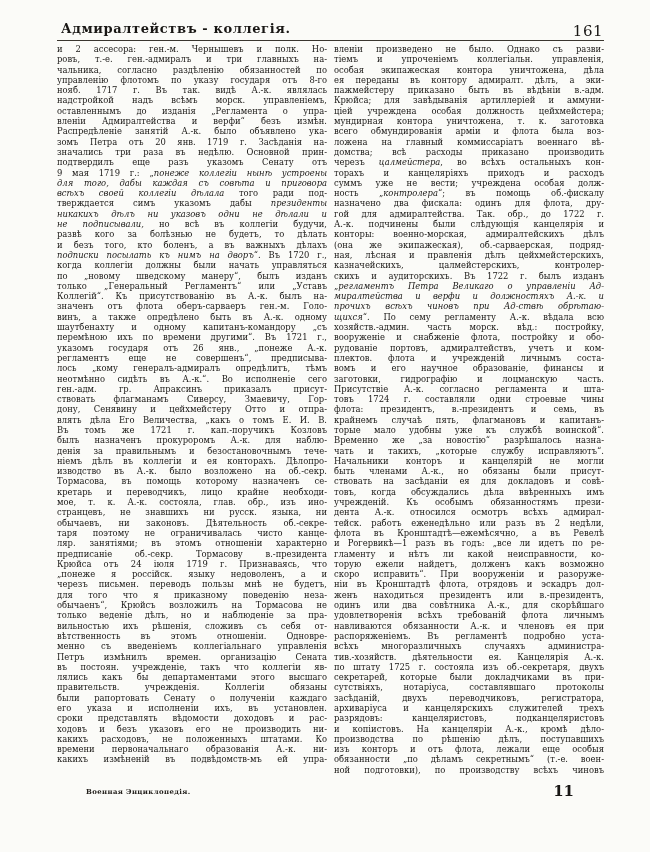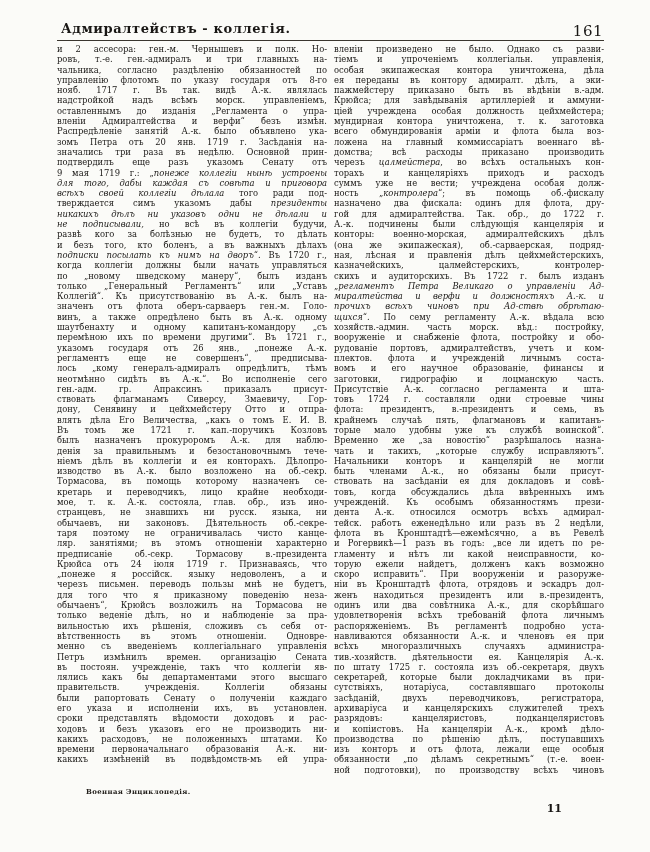--- a/index.html
+++ b/index.html
@@ -9,21 +9,21 @@
   .runhead .title{position:absolute;left:4px;right:0;text-align:left;font-weight:bold;font-size:13px;letter-spacing:.6px;}
   .runhead .pagenum{position:absolute;right:1px;top:1px;font-size:15px;letter-spacing:.5px;}
   .headrule{position:absolute;top:40px;left:57px;width:547px;height:1px;background:#3a362f;}
   .cols{position:absolute;top:44px;left:57px;width:547px;display:flex;gap:7px;}
   .col{width:270px;}
   .tl{font-size:8.4px;line-height:10.3px;height:10.3px;overflow:hidden;text-align:justify;text-align-last:justify;white-space:nowrap;letter-spacing:0;word-spacing:.2px;}
   .tl i{}
   
   .tl{white-space:normal;}
   .footer-imprint{position:absolute;left:86px;top:788px;font-size:6.9px;font-weight:bold;letter-spacing:.4px;color:#24211d;}
-  .plate-num{position:absolute;left:532px;top:782px;width:30px;text-align:right;font-size:11px;font-weight:bold;margin-top:20px;}
+  .plate-num{position:absolute;left:544px;top:782px;width:30px;text-align:right;font-size:15px;font-weight:bold;}
 </style>
 </head>
 <body>
 
 <div class="page">
 
   <div class="runhead">
     <div class="title">Адмиралтействъ - коллегія.</div>
     <div class="pagenum">161</div>
   </div>
@@ -153,22 +153,22 @@
         <div class="tl">тейск. работъ еженедѣльно или разъ въ 2 недѣли,</div>
         <div class="tl">флота въ Кронштадтѣ—ежемѣсячно, а въ Ревелѣ</div>
         <div class="tl">и Рогервикѣ—1 разъ въ годъ: „все ли идетъ по ре-</div>
         <div class="tl">гламенту и нѣтъ ли какой неисправности, ко-</div>
         <div class="tl">торую ежели найдетъ, долженъ какъ возможно</div>
         <div class="tl">скоро исправить“. При вооруженіи и разоруже-</div>
         <div class="tl">ніи въ Кронштадтѣ флота, отрядовъ и эскадръ дол-</div>
         <div class="tl">женъ находиться президентъ или в.-президентъ,</div>
         <div class="tl">одинъ или два совѣтника А.-к., для скорѣйшаго</div>
         <div class="tl">удовлетворенія всѣхъ требованій флота личнымъ</div>
+        <div class="tl">навливаются обязанности А.-к. и членовъ ея при</div>
         <div class="tl">распоряженіемъ. Въ регламентѣ подробно уста-</div>
-        <div class="tl">навливаются обязанности А.-к. и членовъ ея при</div>
         <div class="tl">всѣхъ многоразличныхъ случаяхъ администра-</div>
         <div class="tl">тив.-хозяйств. дѣятельности ея. Канцелярія А.-к.</div>
         <div class="tl">по штату 1725 г. состояла изъ об.-секретаря, двухъ</div>
         <div class="tl">секретарей, которые были докладчиками въ при-</div>
         <div class="tl">сутствіяхъ, нотаріуса, составлявшаго протоколы</div>
         <div class="tl">засѣданій, двухъ переводчиковъ, регистратора,</div>
         <div class="tl">архиваріуса и канцелярскихъ служителей трехъ</div>
         <div class="tl">разрядовъ: канцеляристовъ, подканцеляристовъ</div>
         <div class="tl">и копіистовъ. На канцеляріи А.-к., кромѣ дѣло-</div>
         <div class="tl">производства по рѣшенію дѣлъ, поступавшихъ</div>

